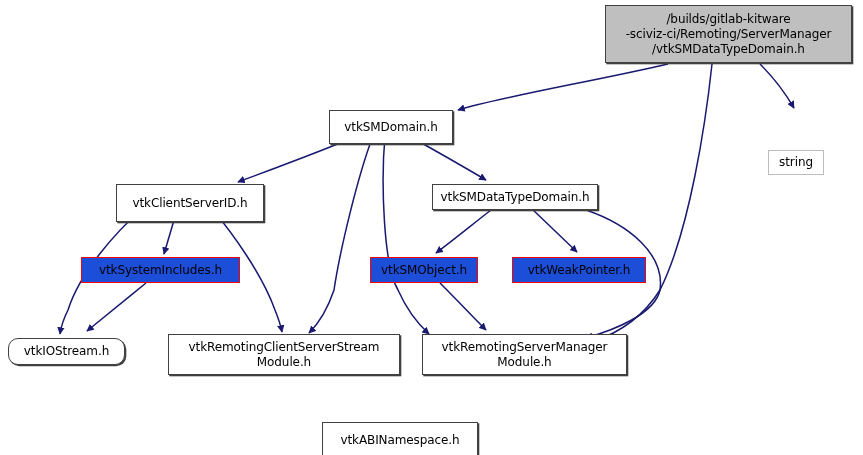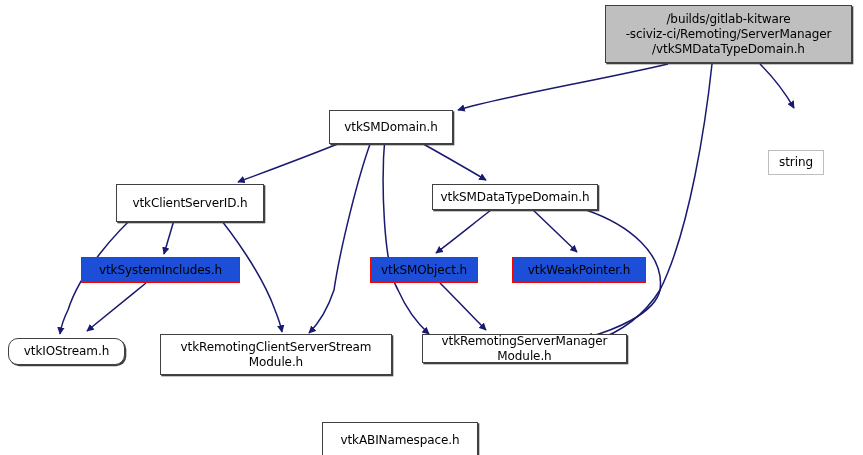--- a/index.html
+++ b/index.html
@@ -93,20 +93,20 @@
 -sciviz-ci/Remoting/ServerManager
 /vtkSMDataTypeDomain.h</span></div>
       <div class="node-box grey-thin" style="left: 768px; top: 110px; width: 56px; height: 25px; margin-top: 40px;"><span class="node-label">string</span></div>
       <div class="node-box bold" style="left: 329px; top: 110px; width: 124px; height: 34px;"><span class="node-label">vtkSMDomain.h</span></div>
       <div class="node-box bold" style="left: 116px; top: 184px; width: 148px; height: 38px;"><span class="node-label">vtkClientServerID.h</span></div>
       <div class="node-box bold" style="left: 432px; top: 184px; width: 166px; height: 26px;"><span class="node-label">vtkSMDataTypeDomain.h</span></div>
       <div class="node-box red" style="left: 81px; top: 257px; width: 159px; height: 26px;"><span class="node-label">vtkSystemIncludes.h</span></div>
       <div class="node-box red" style="left: 370px; top: 257px; width: 108px; height: 26px;"><span class="node-label">vtkSMObject.h</span></div>
       <div class="node-box red" style="left: 512px; top: 257px; width: 134px; height: 26px;"><span class="node-label">vtkWeakPointer.h</span></div>
       <div class="node-box bold" style="left: 8px; top: 338px; width: 117px; height: 27px; border-radius: 10px;"><span class="node-label">vtkIOStream.h</span></div>
-      <div class="node-box bold" style="left: 160px; top: 334px; width: 232px; height: 41px;"><span class="node-label">vtkRemotingClientServerStream
+      <div class="node-box bold" style="left: 168px; top: 334px; width: 232px; height: 41px;"><span class="node-label">vtkRemotingClientServerStream
 Module.h</span></div>
-      <div class="node-box bold" style="left: 422px; top: 334px; width: 205px; height: 29px;"><span class="node-label">vtkRemotingServerManager
+      <div class="node-box bold" style="left: 422px; top: 334px; width: 205px; height: 41px;"><span class="node-label">vtkRemotingServerManager
 Module.h</span></div>
       <div class="node-box bold" style="left: 322px; top: 422px; width: 156px; height: 36px;"><span class="node-label">vtkABINamespace.h</span></div>
     </div>
 
 </div>
 
 </body></html>

